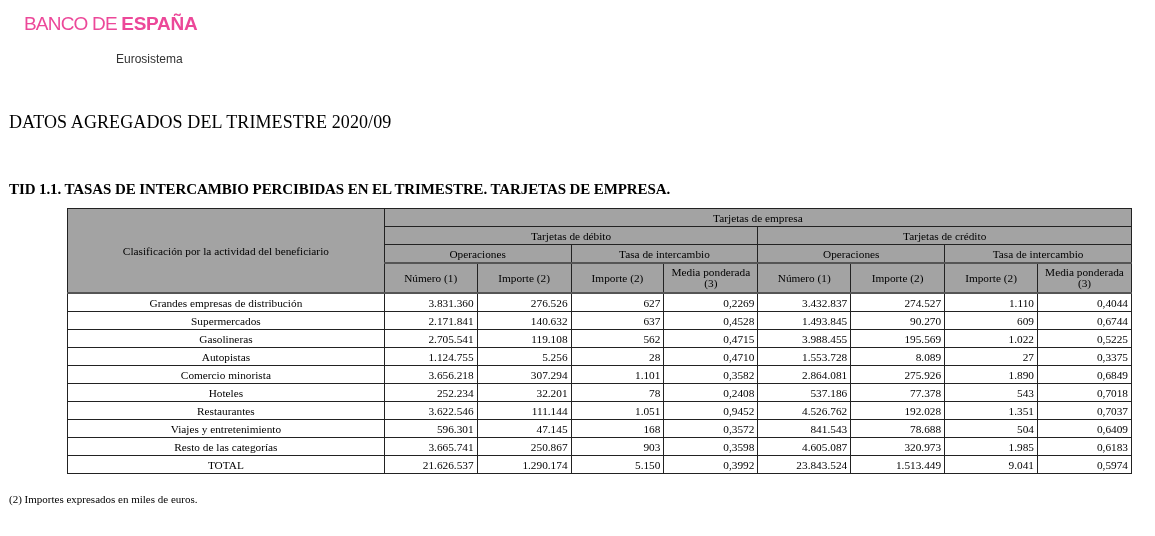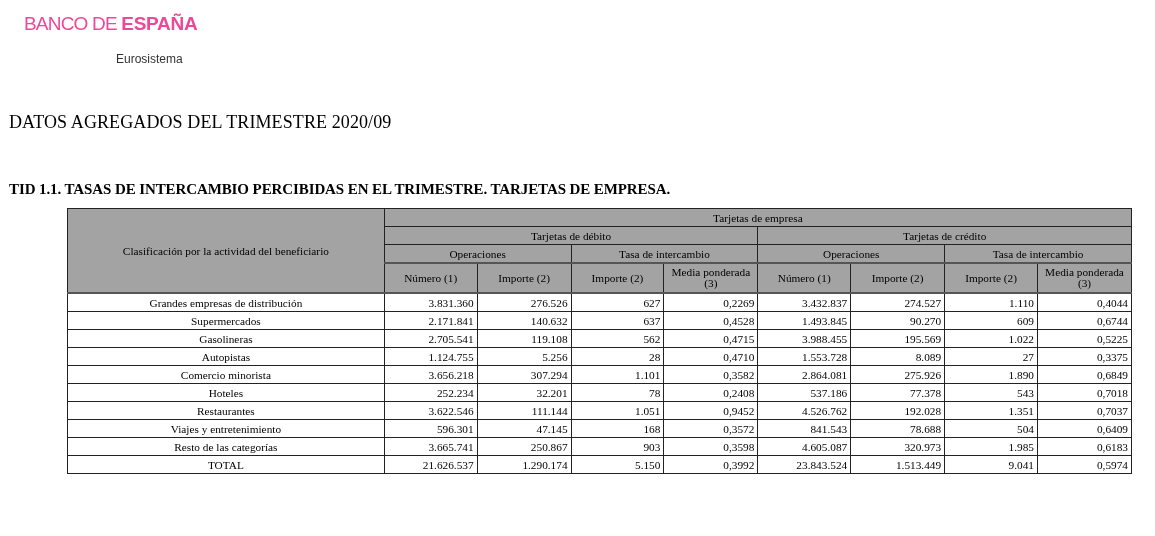--- a/index.html
+++ b/index.html
@@ -185,13 +185,14 @@
         <td>0,3992</td>
         <td>23.843.524</td>
         <td>1.513.449</td>
         <td>9.041</td>
         <td>0,5974</td>
       </tr>
     </tbody>
 </table>
 
 <div class="notes">
+  <div>(2) Importes expresados en miles de euros.</div>
 </div>
 
 </body></html>

